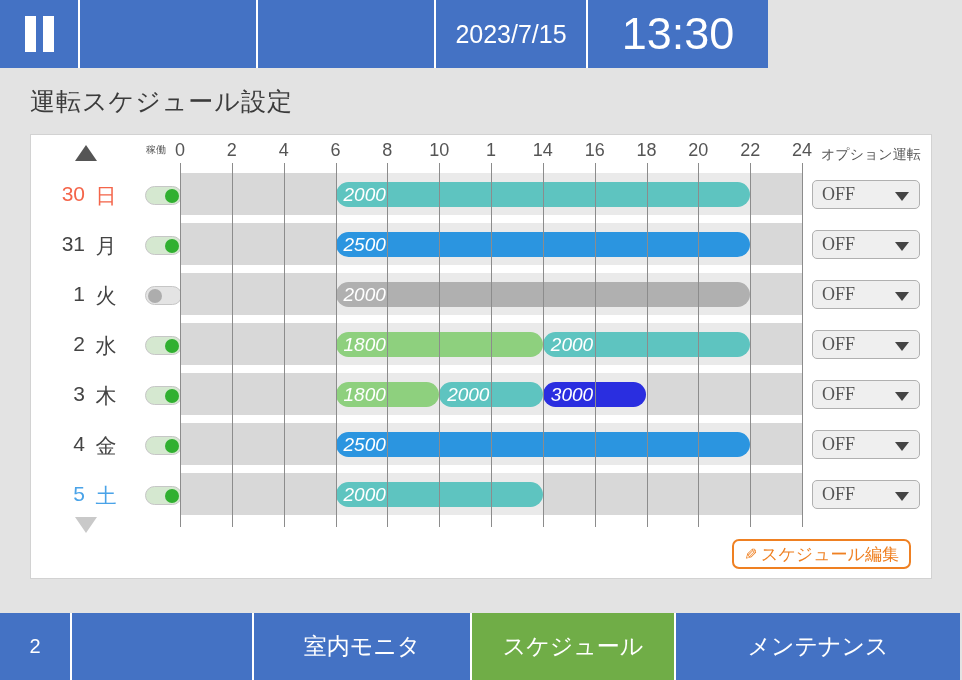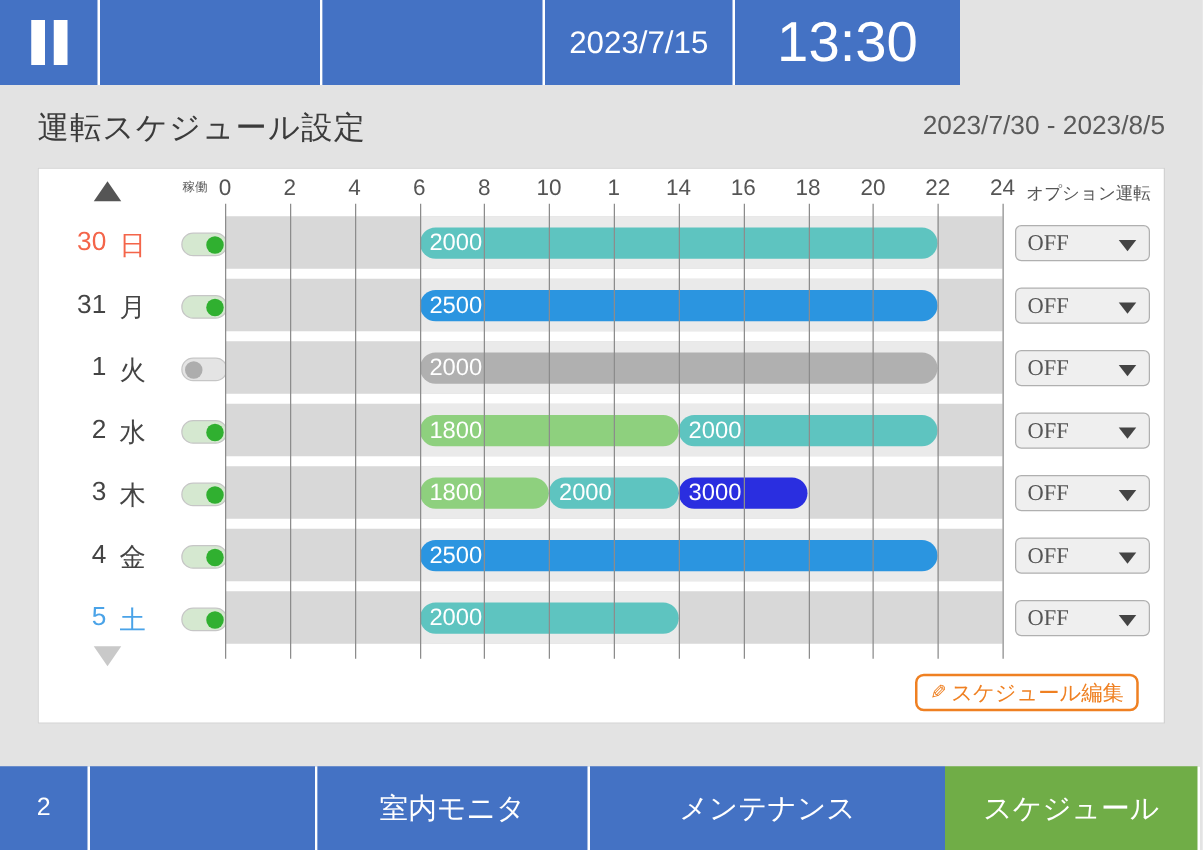--- a/index.html
+++ b/index.html
@@ -103,21 +103,21 @@
     position: absolute; top: 2px; right: 2px;
     width: 14px; height: 14px; border-radius: 50%;
     background: #30b030;
   }
   .toggle.off { background: #e4e4e4; }
   .toggle.off i { right: auto; left: 2px; background: #adadad; }
 
   
   .band {
     position: absolute; left: 149px; top: 4px;
-    width: 622px; height: 42px; background: #d8d8d8;
+    width: 622px; height: 42px; background: #d8d8d8; font-style: italic;
   }
   .band-lit {
     position: absolute; top: 0; height: 42px; background: #eaeaea;
   }
 
   
   .bar {
     position: absolute; top: 9px; height: 25px;
     border-radius: 13px;
     color: #ffffff; font-size: 19px;
@@ -188,21 +188,20 @@
       </span>
   </div>
   <div class="sb-cell" id="sb-blank1"></div>
   <div class="sb-cell" id="sb-blank2"></div>
   <div class="sb-cell" id="sb-date">2023/7/15</div>
   <div class="sb-cell" id="sb-time">13:30</div>
 </div>
 
 <div id="page-header">
   <div id="page-title">運転スケジュール設定</div>
-  <div id="date-range">2023/7/30 - 2023/8/5</div>
 </div>
 
 <div id="panel">
 
   <div id="chart-head">
     <div id="arrow-up"></div>
     <div id="lbl-kadou">稼働</div>
     <div id="lbl-option">オプション運転</div>
   <div class="col-label" style="left: 149px;">0</div>
       <div class="col-label" style="left: 200.833px;">2</div>
@@ -372,15 +371,15 @@
       <span class="pencil">✎</span>
       <span>スケジュール編集</span>
     </div>
   </div>
 </div>
 
 <div id="bottom-nav">
   <div class="nav-cell" id="nav-num">2</div>
   <div class="nav-cell" id="nav-blank"></div>
   <div class="nav-cell" id="nav-monitor">室内モニタ</div>
+  <div class="nav-cell" id="nav-schedule">スケジュール</div>
   <div class="nav-cell" id="nav-maint">メンテナンス</div>
-  <div class="nav-cell" id="nav-schedule">スケジュール</div>
 </div>
 
 </body></html>

